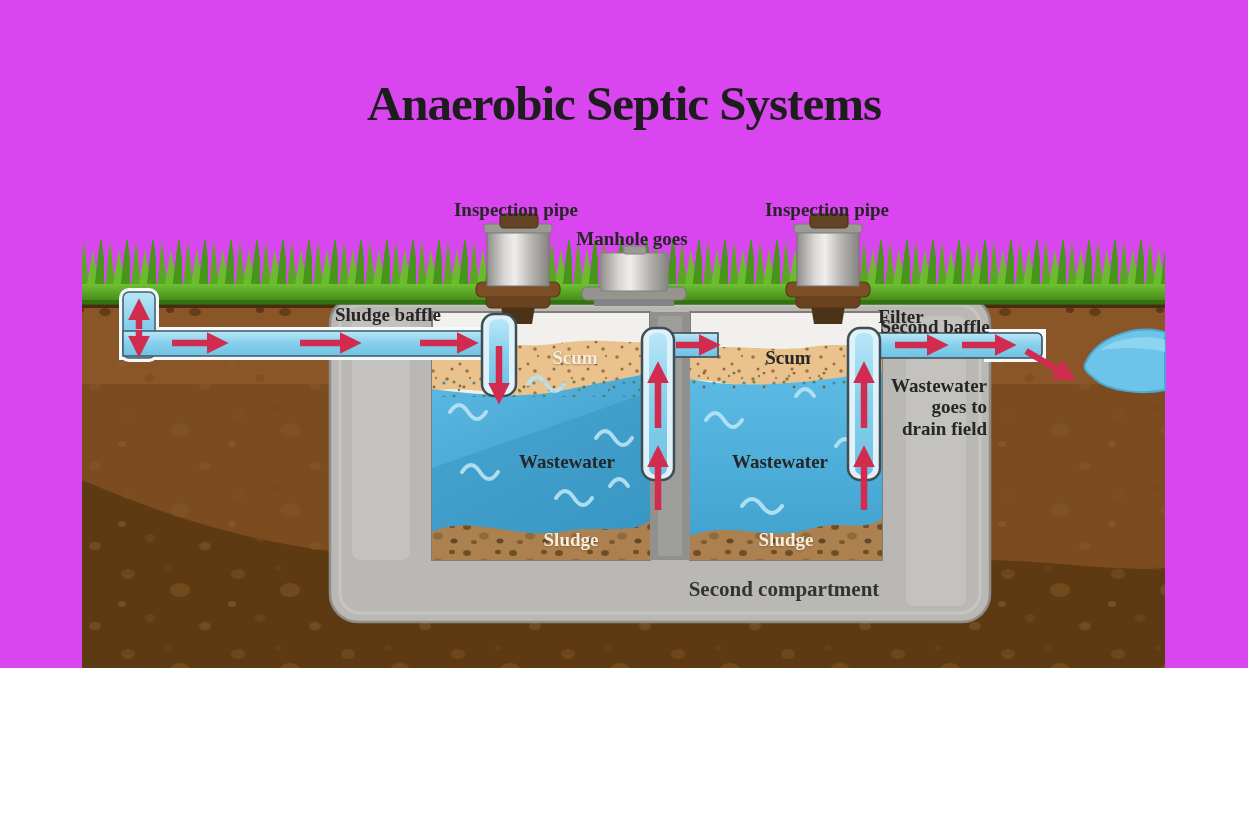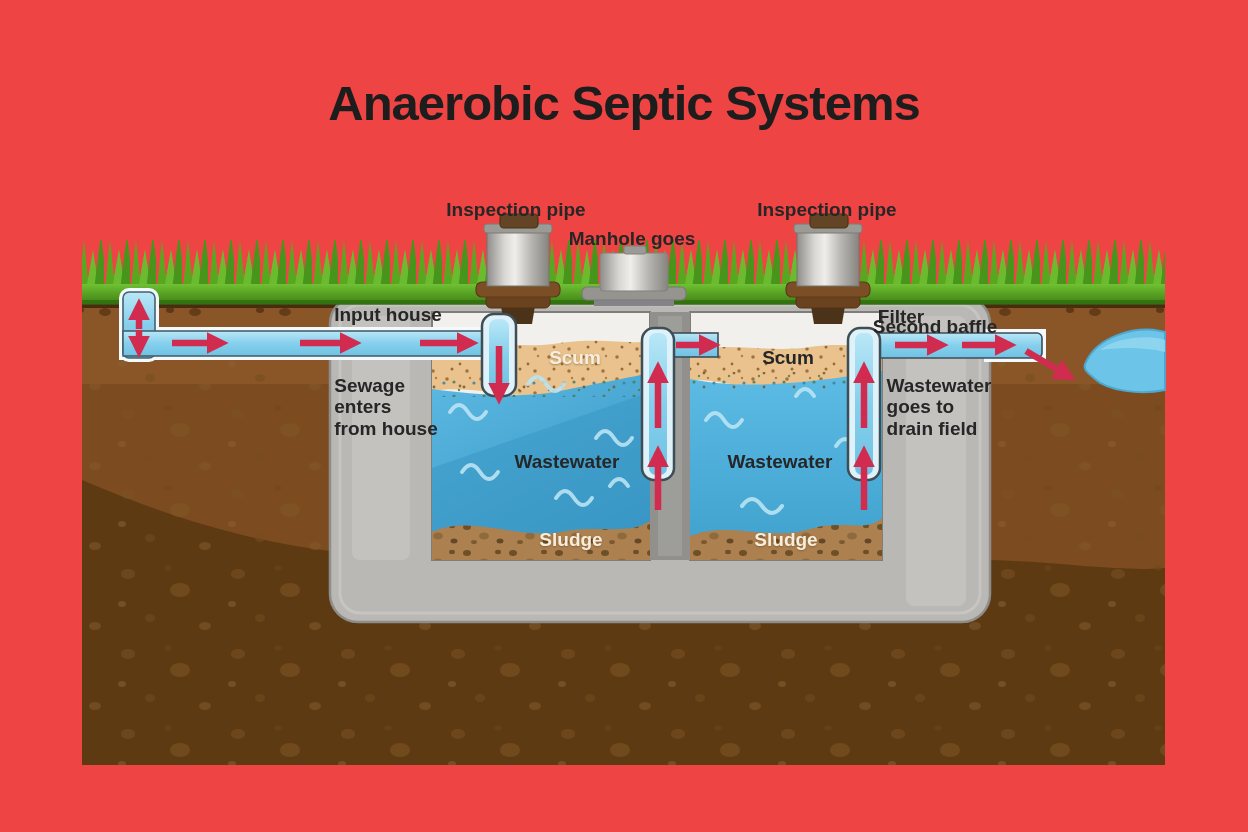--- a/index.html
+++ b/index.html
@@ -1,22 +1,22 @@
 <!DOCTYPE html>
 <html><head>
 <meta charset="utf-8">
 <style>
   html,body{margin:0;padding:0;background:#ffffff;}
-  .canvas{position:relative;width:1248px;height:832px;background:#ef4444;overflow:hidden;
-          font-family:Liberation Sans, sans-serif;}
+  .canvas{position:relative;width:1248px;height:668px;background:#d946ef;overflow:hidden;
+          font-family:Liberation Serif, serif;}
   .title{position:absolute;left:50%;top:42px;transform:translateX(-50%);
          font-size:49px;font-weight:700;letter-spacing:-1px;color:#1d1d1d;white-space:nowrap;}
   .diagram-svg{position:absolute;left:0;top:0;}
   .lbl{position:absolute;transform:translate(-50%,-50%);color:#262626;font-weight:700;
-       font-size:19px;text-align:left;white-space:pre-line;line-height:1.12;}
+       font-size:19px;text-align:right;white-space:pre-line;line-height:1.12;}
   .lbl.light{color:#f7eedd;text-shadow:0 1px 2px rgba(90,60,20,.45);}
   .lbl.big{font-size:21px;color:#333;}
 </style>
 </head>
 <body>
 
 <div class="canvas">
 
   <svg class="diagram-svg" width="1248" height="832" viewBox="0 0 1248 832">
     <defs>
@@ -218,30 +218,28 @@
       <line x1="962" y1="345" x2="1010" y2="345" marker-end="url(#ah)"></line>
       <line x1="1026" y1="351" x2="1070" y2="377" marker-end="url(#ah)"></line>
     </g>
   </svg>
 
   <h1 class="title">Anaerobic Septic Systems</h1>
 
   <div class="lbl" style="left:516px;top:210px">Inspection pipe</div>
   <div class="lbl" style="left:632px;top:239px">Manhole goes</div>
   <div class="lbl" style="left:827px;top:210px">Inspection pipe</div>
-  <div class="lbl" style="left:388px;top:315px">Input house</div>
+  <div class="lbl" style="left:388px;top:315px">Sludge baffle</div>
   <div class="lbl" style="left:901px;top:317px">Filter</div>
   <div class="lbl" style="left:935px;top:327px">Second baffle</div>
-  <div class="lbl" style="left:386px;top:407px">Sewage
-enters
-from house</div>
   <div class="lbl" style="left:939px;top:407px">Wastewater
 goes to
 drain field</div>
 
   <div class="lbl light" style="left:575px;top:358px">Scum</div>
   <div class="lbl" style="left:788px;top:358px">Scum</div>
   <div class="lbl" style="left:567px;top:462px">Wastewater</div>
   <div class="lbl" style="left:780px;top:462px">Wastewater</div>
   <div class="lbl light" style="left:571px;top:540px">Sludge</div>
   <div class="lbl light" style="left:786px;top:540px">Sludge</div>
 
+  <div class="lbl big" style="left:784px;top:590px">Second compartment</div>
 </div>
 
 </body></html>

